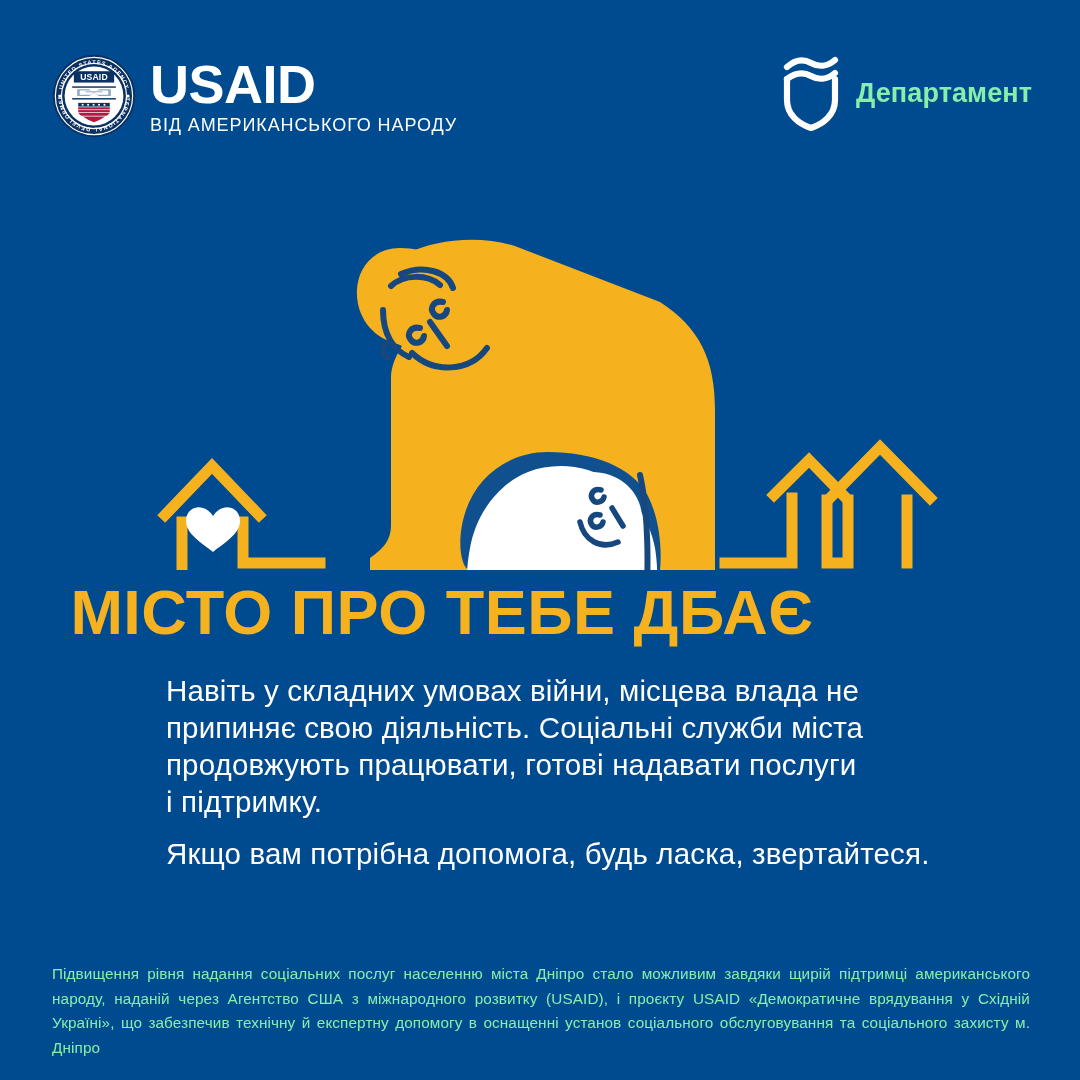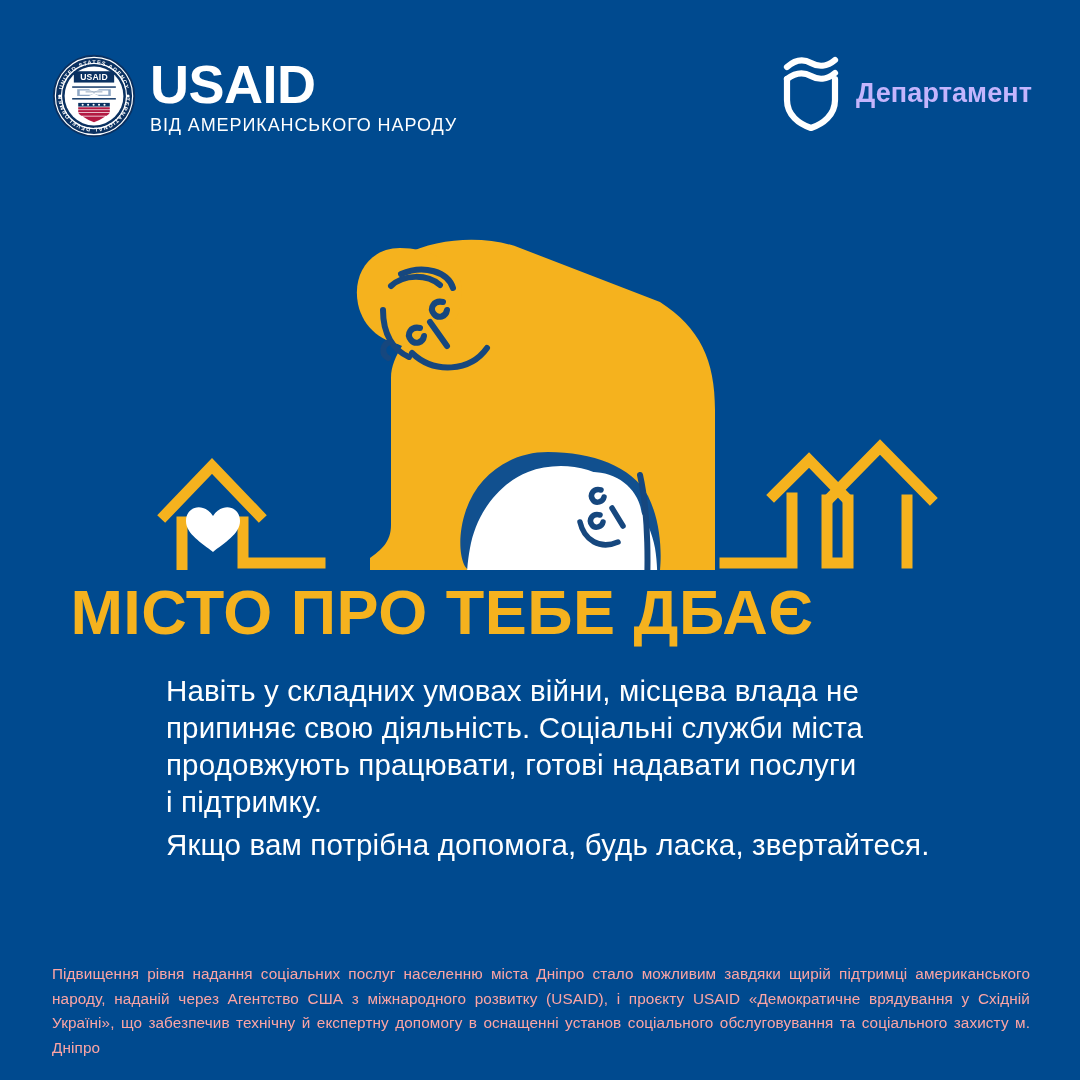--- a/index.html
+++ b/index.html
@@ -65,21 +65,21 @@
   .dep-lockup {
     position: absolute;
     right: 48px;
     top: 55px;
     display: flex;
     align-items: center;
   }
   .dep-shield { width: 58px; height: 76px; display: block; }
   .dep-text {
     margin-left: 16px;
-    color: #c4b5fd;
+    color: #86efac;
     font-family: "Liberation Sans", sans-serif;
     font-weight: bold;
     font-size: 27px;
     line-height: 32px;
     letter-spacing: 0.1px;
     white-space: nowrap;
   }
   .dep-text span { display: block; }
 
   
@@ -114,29 +114,29 @@
     top: 672px;
     left: 166px;
     width: 800px;
     color: #ffffff;
     font-family: Liberation Sans, sans-serif;
     font-size: 29.5px;
     line-height: 37px;
     letter-spacing: 0.15px;
   }
   .body-copy p { margin: 0; }
-  .body-copy .para-gap { margin-top: 6px; }
+  .body-copy .para-gap { margin-top: 15px; }
 
   
   .footer {
     position: absolute;
     left: 52px;
     top: 962px;
     width: 978px;
-    color: #fca5a5;
+    color: #86efac;
     font-family: "Liberation Sans", sans-serif;
     font-size: 15.3px;
     line-height: 24.5px;
     text-align: justify;
     text-justify: inter-word;
     letter-spacing: 0.1px;
   }
   .footer p { margin: 0; }
 </style>
 </head>

